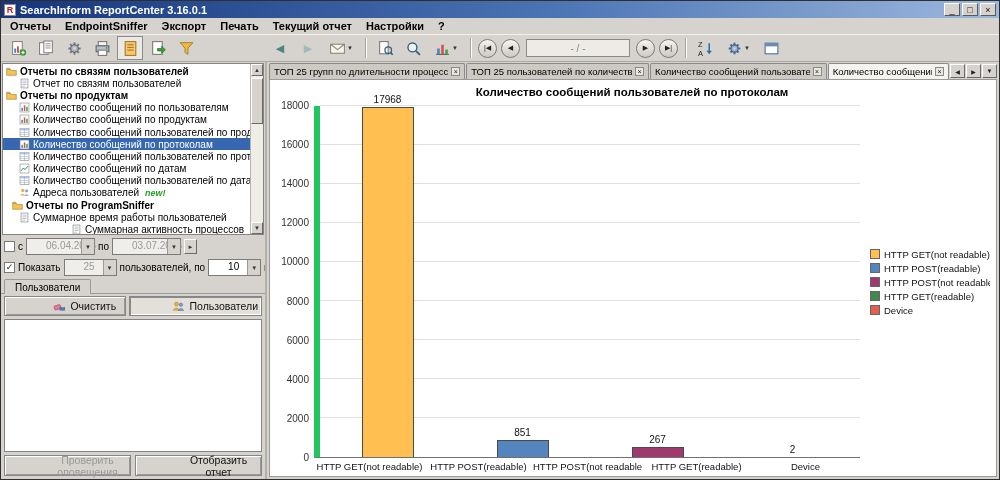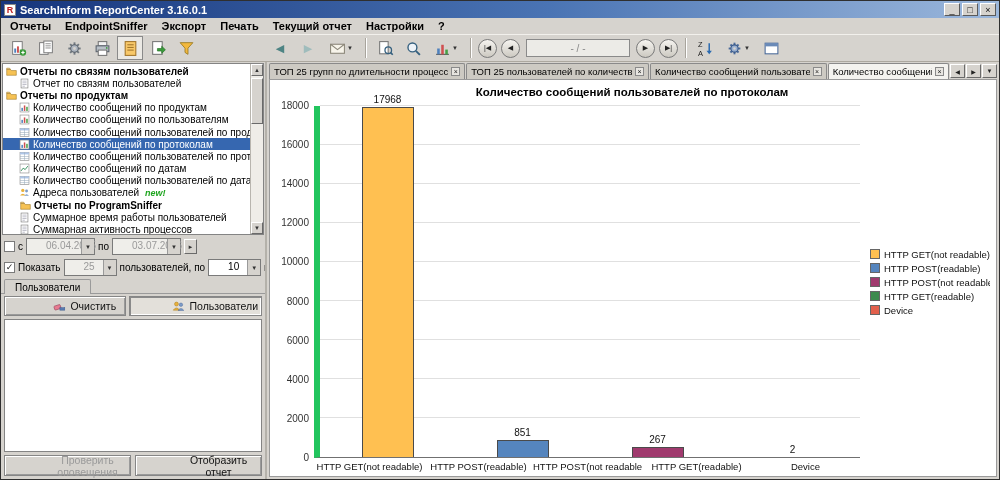--- a/index.html
+++ b/index.html
@@ -331,32 +331,32 @@
             </div>
             <div class="tree-row" style="padding-left: 16px;">
               <span class="tree-icon">
                 <svg viewBox="0 0 16 16">
                   <rect x="1.5" y="1.5" width="13" height="13" fill="#fff" stroke="#888" stroke-width="0.9"></rect>
                   <rect x="3.5" y="8.5" width="2.2" height="4.5" fill="#4f81bd"></rect>
                   <rect x="7" y="5" width="2.2" height="8" fill="#cf4f4f"></rect>
                   <rect x="10.5" y="7" width="2.2" height="6" fill="#46a046"></rect>
                 </svg>
               </span>
-              <span class="tree-label">Количество сообщений по продуктам</span>
+              <span class="tree-label">Количество сообщений по пользователям</span>
             </div>
             <div class="tree-row" style="padding-left: 16px;">
               <span class="tree-icon">
                 <svg viewBox="0 0 16 16">
                   <rect x="1.5" y="1.5" width="13" height="13" fill="#fff" stroke="#888" stroke-width="0.9"></rect>
                   <rect x="3.5" y="8.5" width="2.2" height="4.5" fill="#4f81bd"></rect>
                   <rect x="7" y="5" width="2.2" height="8" fill="#cf4f4f"></rect>
                   <rect x="10.5" y="7" width="2.2" height="6" fill="#46a046"></rect>
                 </svg>
               </span>
-              <span class="tree-label">Количество сообщений по пользователям</span>
+              <span class="tree-label">Количество сообщений по продуктам</span>
             </div>
             <div class="tree-row" style="padding-left: 16px;">
               <span class="tree-icon">
                 <svg viewBox="0 0 16 16">
                   <rect x="1.5" y="2" width="13" height="12" fill="#fff" stroke="#888" stroke-width="0.9"></rect>
                   <rect x="1.5" y="2" width="13" height="3" fill="#aec6e8"></rect>
                   <line x1="1.5" y1="8" x2="14.5" y2="8" stroke="#9ab" stroke-width="0.8"></line>
                   <line x1="1.5" y1="11" x2="14.5" y2="11" stroke="#9ab" stroke-width="0.8"></line>
                   <line x1="8" y1="2" x2="8" y2="14" stroke="#9ab" stroke-width="0.8"></line>
                 </svg>
@@ -412,42 +412,42 @@
                 <svg viewBox="0 0 16 16">
                   <circle cx="5.5" cy="5" r="2.4" fill="#e8b13d"></circle>
                   <path d="M1.5 12.5 q4 -5.5 8 0z" fill="#e8b13d"></path>
                   <circle cx="11" cy="5.8" r="2.1" fill="#7d9cc8"></circle>
                   <path d="M7.5 12.8 q3.5 -4.6 7 0z" fill="#7d9cc8"></path>
                 </svg>
               </span>
               <span class="tree-label">Адреса пользователей</span>
               <span class="tree-badge">new!</span>
             </div>
-            <div class="tree-row bold" style="padding-left: 17px;">
+            <div class="tree-row bold" style="padding-left: 9px;">
               <span class="tree-icon">
                 <svg viewBox="0 0 16 16">
                   <path d="M1 5 h5.5 l1.2 1.6 H15 V13.5 H1z" fill="#f6c254" stroke="#9a7420" stroke-width="0.8"></path>
                   <path d="M1 5 V3.2 h4.2 l1.3 1.8z" fill="#f9d98c" stroke="#9a7420" stroke-width="0.8"></path>
                 </svg>
               </span>
               <span class="tree-label">Отчеты по ProgramSniffer</span>
             </div>
             <div class="tree-row" style="padding-left: 16px;">
               <span class="tree-icon">
                 <svg viewBox="0 0 16 16">
                   <rect x="3" y="1.5" width="10" height="13" fill="#fff" stroke="#7a7a7a" stroke-width="0.9"></rect>
                   <line x1="5" y1="4.5" x2="11" y2="4.5" stroke="#99a" stroke-width="0.9"></line>
                   <line x1="5" y1="7" x2="11" y2="7" stroke="#99a" stroke-width="0.9"></line>
                   <line x1="5" y1="9.5" x2="11" y2="9.5" stroke="#99a" stroke-width="0.9"></line>
                   <line x1="5" y1="12" x2="8.5" y2="12" stroke="#99a" stroke-width="0.9"></line>
                 </svg>
               </span>
               <span class="tree-label">Суммарное время работы пользователей</span>
             </div>
-            <div class="tree-row" style="padding-left: 16px;">
+            <div class="tree-row" style="padding-left: 28px; margin-left: 40px;">
               <span class="tree-icon">
                 <svg viewBox="0 0 16 16">
                   <rect x="3" y="1.5" width="10" height="13" fill="#fff" stroke="#7a7a7a" stroke-width="0.9"></rect>
                   <line x1="5" y1="4.5" x2="11" y2="4.5" stroke="#99a" stroke-width="0.9"></line>
                   <line x1="5" y1="7" x2="11" y2="7" stroke="#99a" stroke-width="0.9"></line>
                   <line x1="5" y1="9.5" x2="11" y2="9.5" stroke="#99a" stroke-width="0.9"></line>
                   <line x1="5" y1="12" x2="8.5" y2="12" stroke="#99a" stroke-width="0.9"></line>
                 </svg>
               </span>
               <span class="tree-label">Суммарная активность процессов</span>

